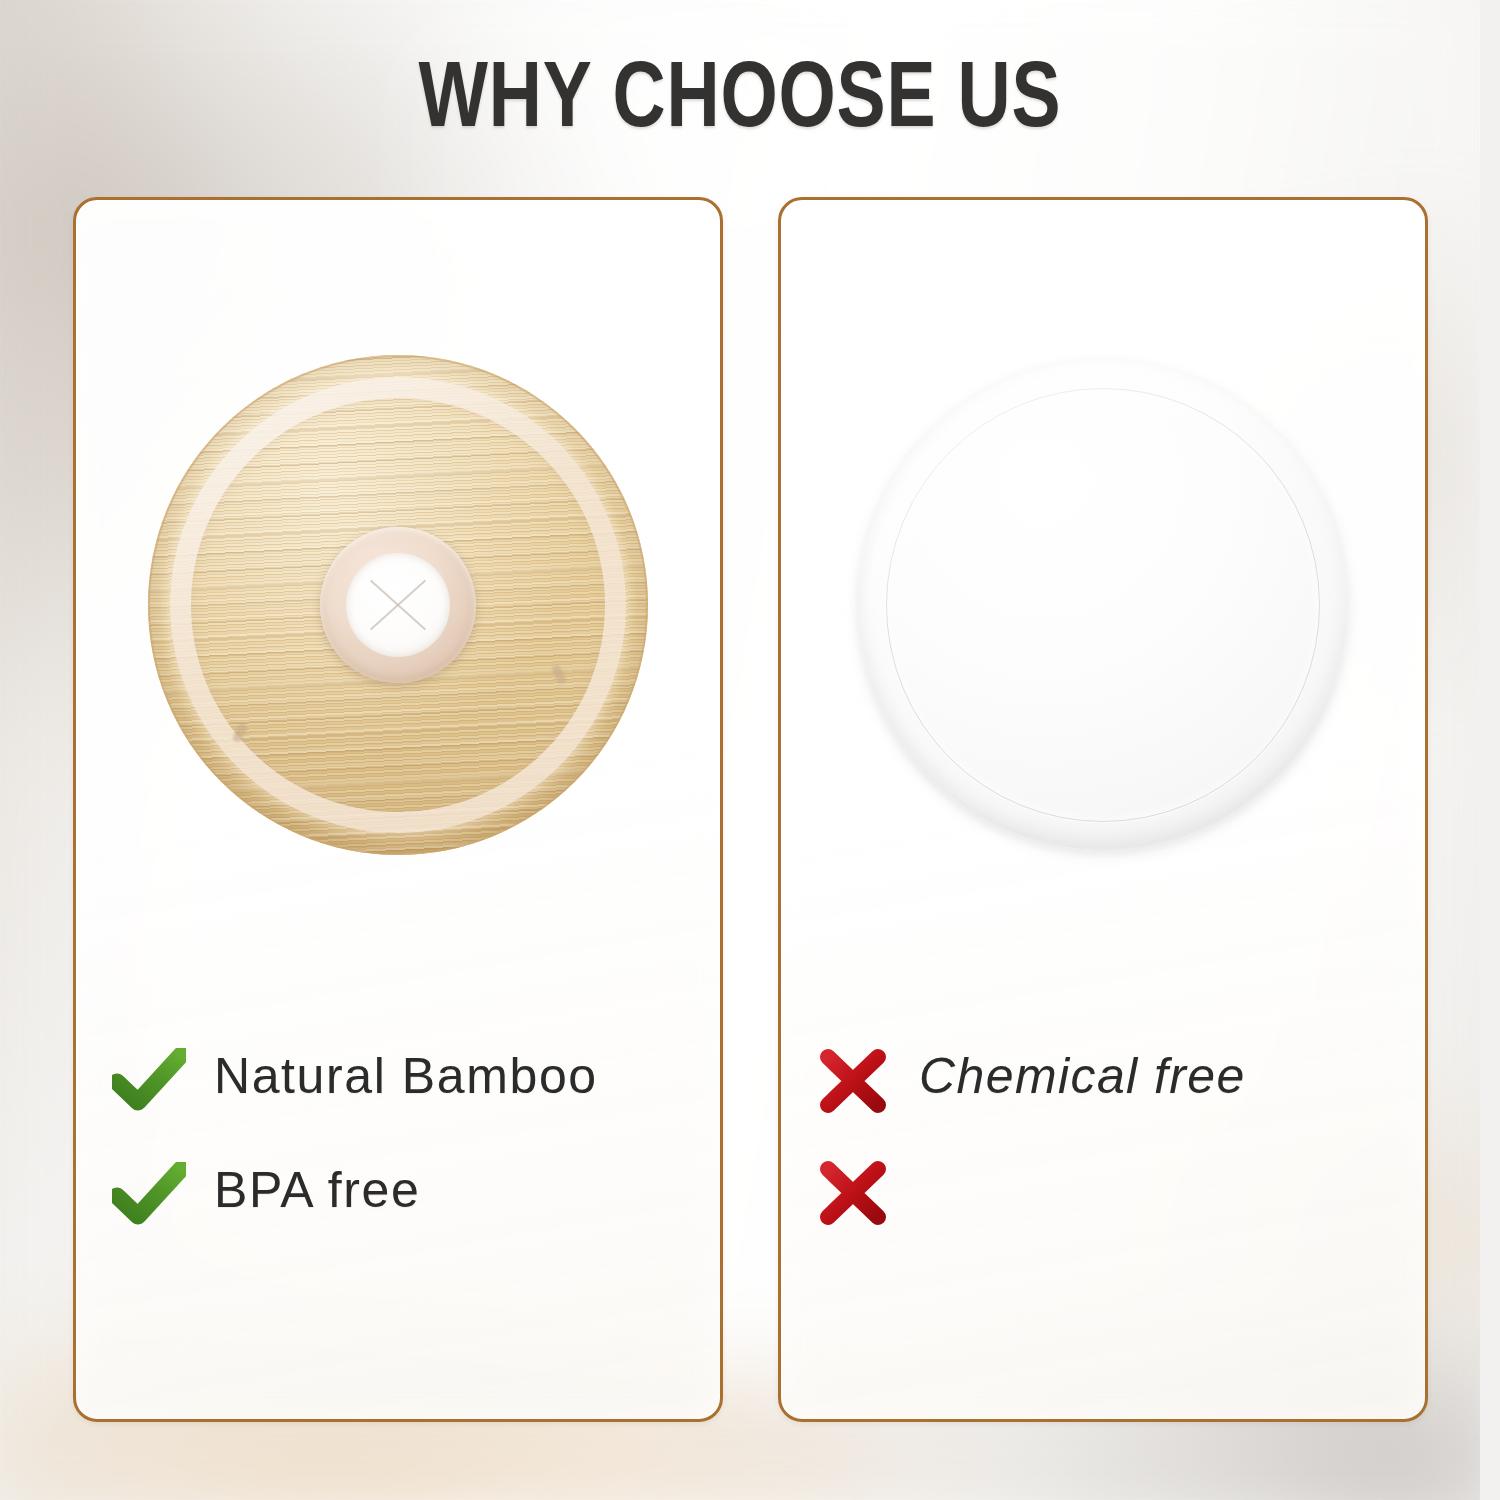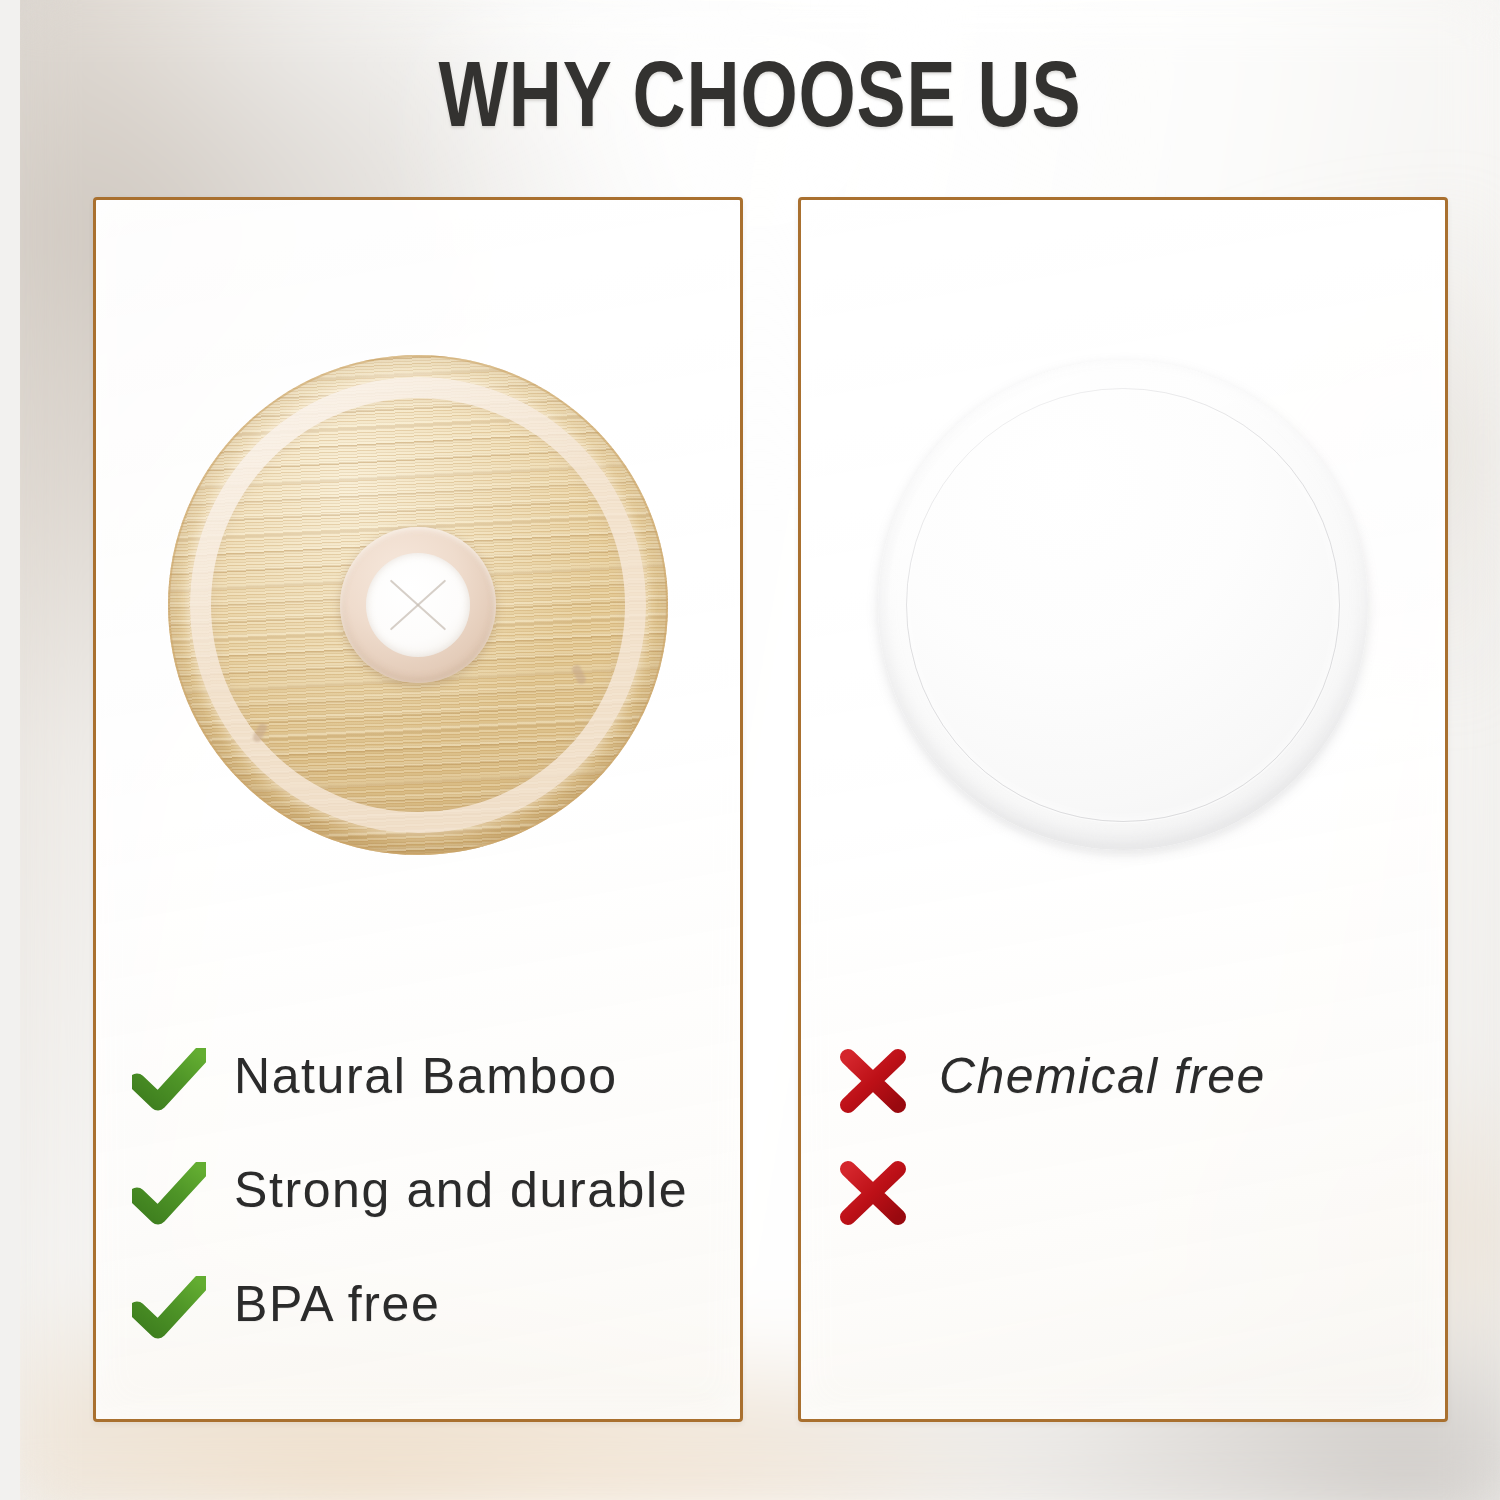--- a/index.html
+++ b/index.html
@@ -14,21 +14,20 @@
     background: #f2f1ef;
   }
 
   
   .canvas {
     position: relative;
     width: 1480px;
     height: 1500px;
     overflow: hidden;
     background: #eab308;
-    margin-left: 20px;
   }
 
   
   .bg-layer {
     position: absolute;
     inset: 0;
     pointer-events: none;
   }
   .bg-base {
     background:
@@ -91,21 +90,21 @@
     top: 197px;
     width: 1355px;
     height: 1225px;
     display: flex;
     gap: 55px;
   }
   .panel {
     position: relative;
     flex: 1 1 0;
     border: 3px solid #a9702f;
-    border-radius: 4px;
+    border-radius: 24px;
     background:
       linear-gradient(170deg,
         rgba(255,255,255,0.96) 0%,
         rgba(255,255,255,0.93) 48%,
         rgba(253,252,250,0.90) 78%,
         rgba(250,248,244,0.88) 100%);
     box-shadow:
       0 2px 5px rgba(120,100,80,0.10),
       inset 0 0 40px rgba(255,255,255,0.55);
     overflow: hidden;
@@ -420,35 +419,20 @@
                   <stop offset="55%" stop-color="#4e9427"></stop>
                   <stop offset="100%" stop-color="#63ad31"></stop>
                 </linearGradient>
               </defs>
               <path d="M5 34 L26 54 L69 7" fill="none" stroke="url(#gchk1)" stroke-width="17" stroke-linecap="round" stroke-linejoin="round"></path>
             </svg>
           </span>
           <span class="feature-label">Natural Bamboo</span>
         </div>
 
-        <div class="feature-row">
-          <span class="feature-icon">
-            <svg viewBox="0 0 74 66">
-              <defs>
-                <linearGradient id="gchk2" x1="0" y1="1" x2="1" y2="0">
-                  <stop offset="0%" stop-color="#3d7d1e"></stop>
-                  <stop offset="55%" stop-color="#4e9427"></stop>
-                  <stop offset="100%" stop-color="#63ad31"></stop>
-                </linearGradient>
-              </defs>
-              <path d="M5 34 L26 54 L69 7" fill="none" stroke="url(#gchk2)" stroke-width="17" stroke-linecap="round" stroke-linejoin="round"></path>
-            </svg>
-          </span>
-          <span class="feature-label">Strong and durable</span>
-        </div>
 
         <div class="feature-row">
           <span class="feature-icon">
             <svg viewBox="0 0 74 66">
               <defs>
                 <linearGradient id="gchk3" x1="0" y1="1" x2="1" y2="0">
                   <stop offset="0%" stop-color="#3d7d1e"></stop>
                   <stop offset="55%" stop-color="#4e9427"></stop>
                   <stop offset="100%" stop-color="#63ad31"></stop>
                 </linearGradient>

